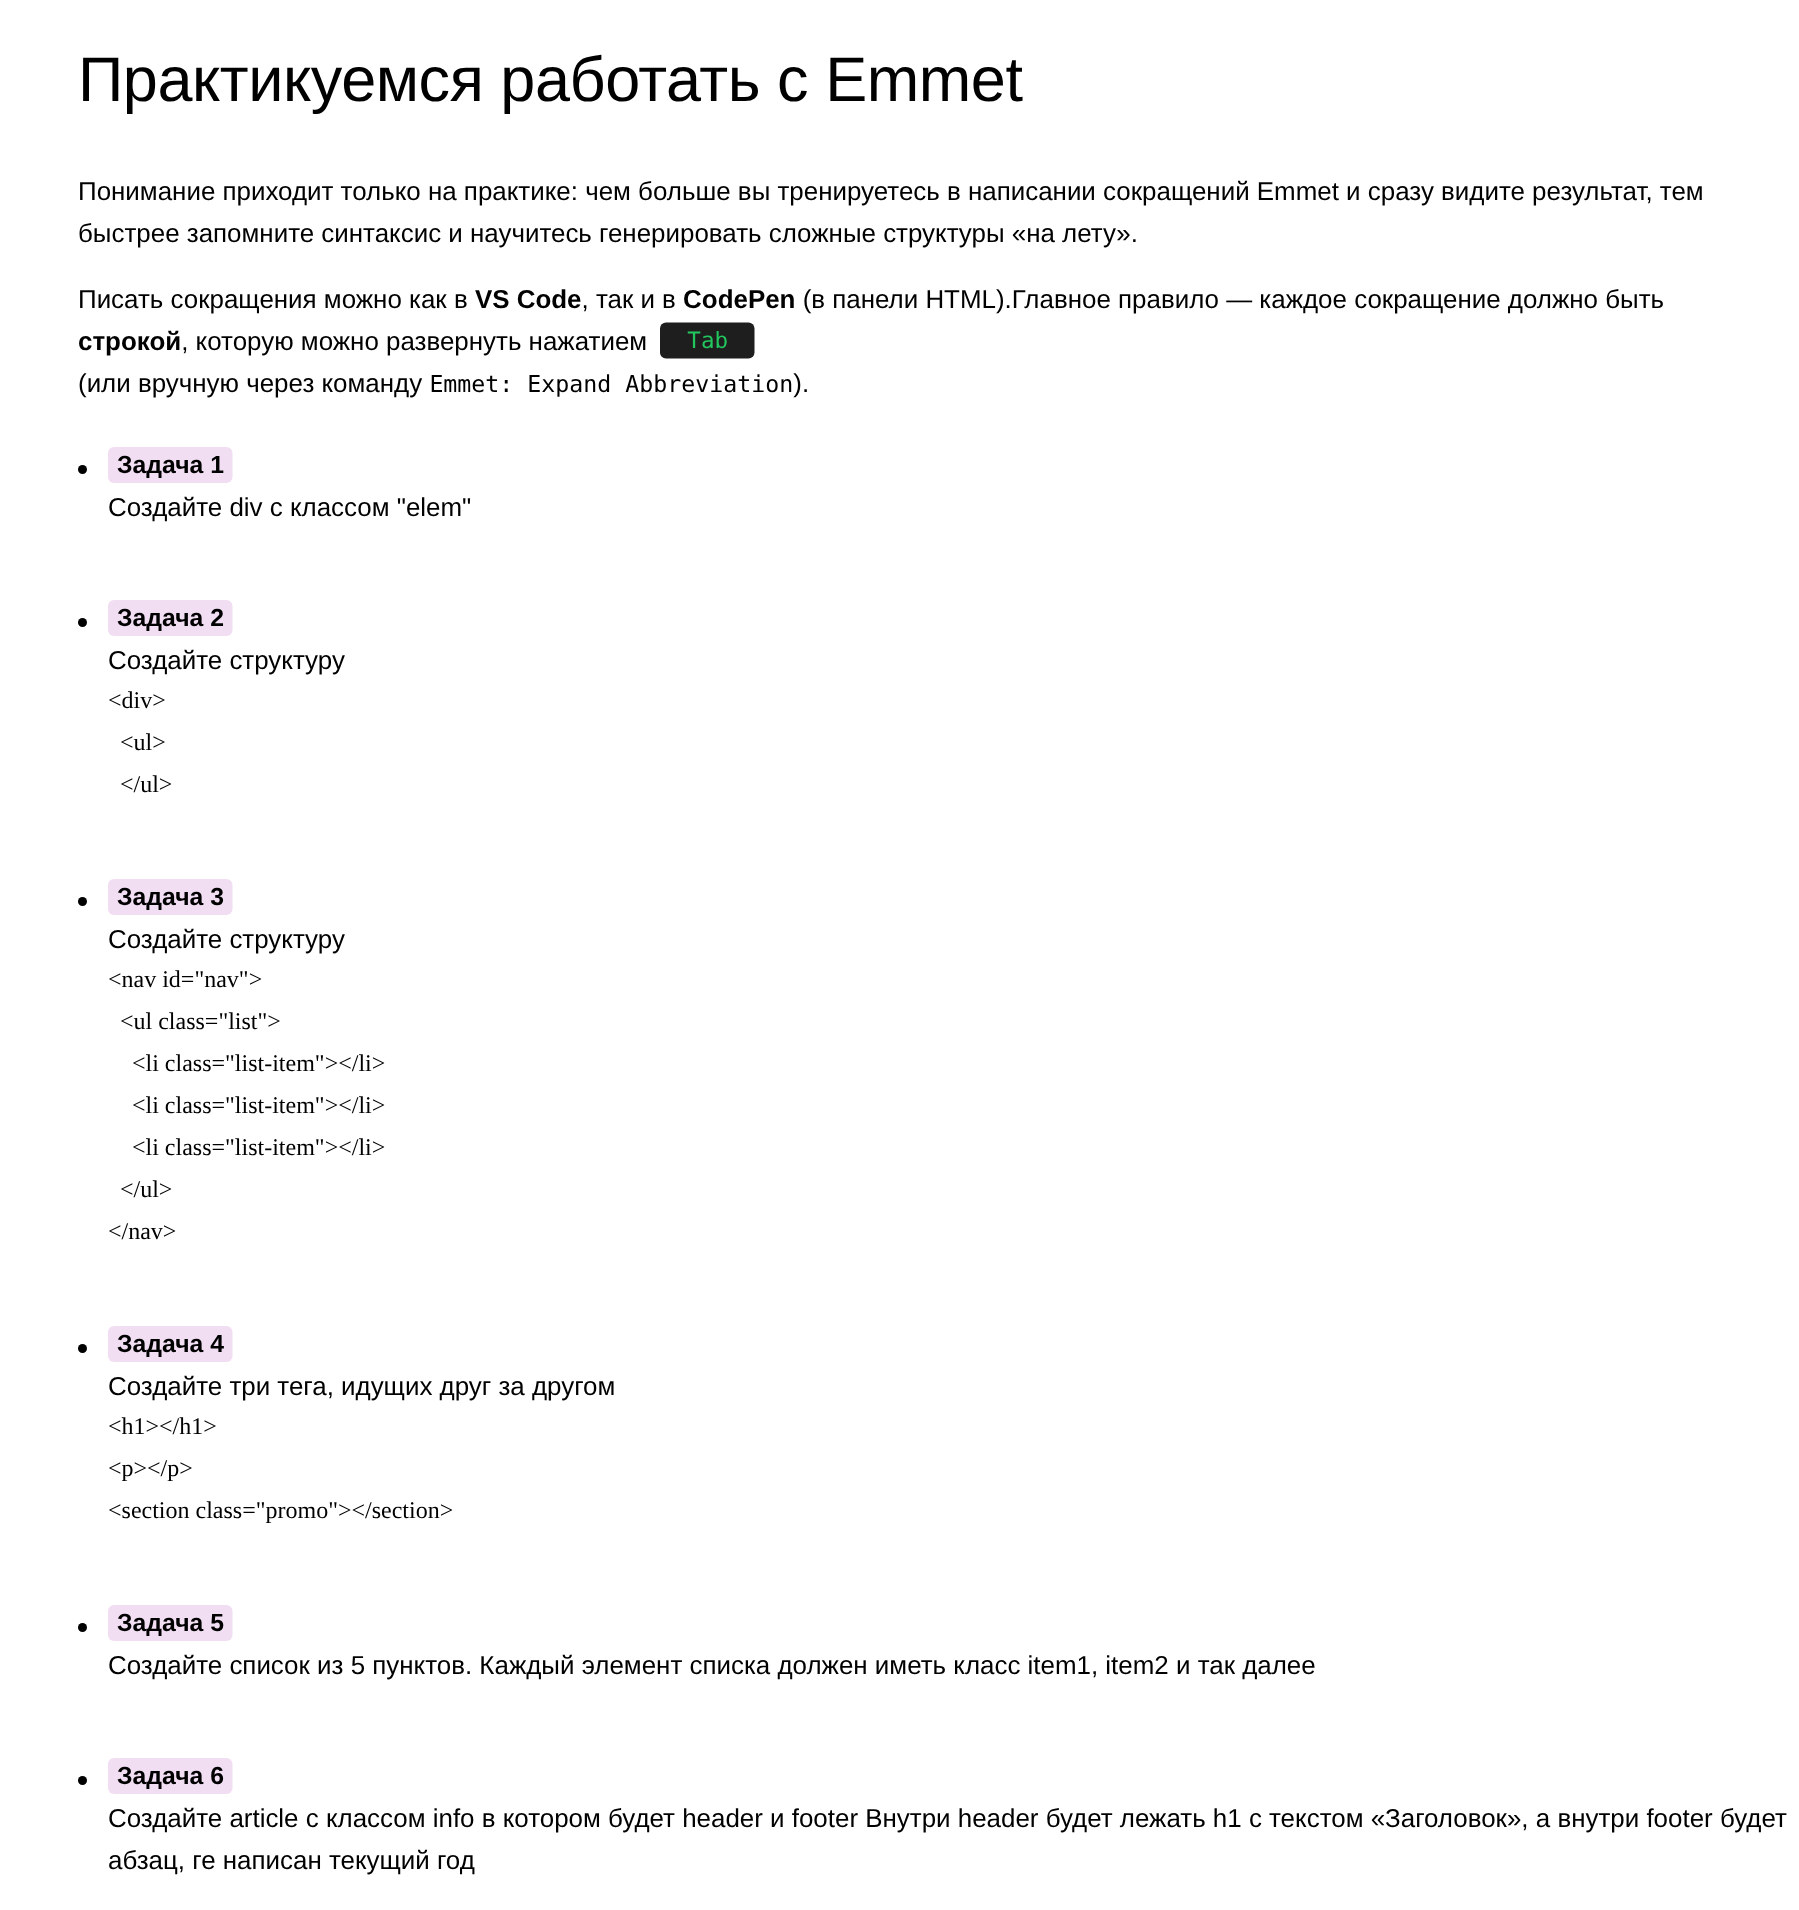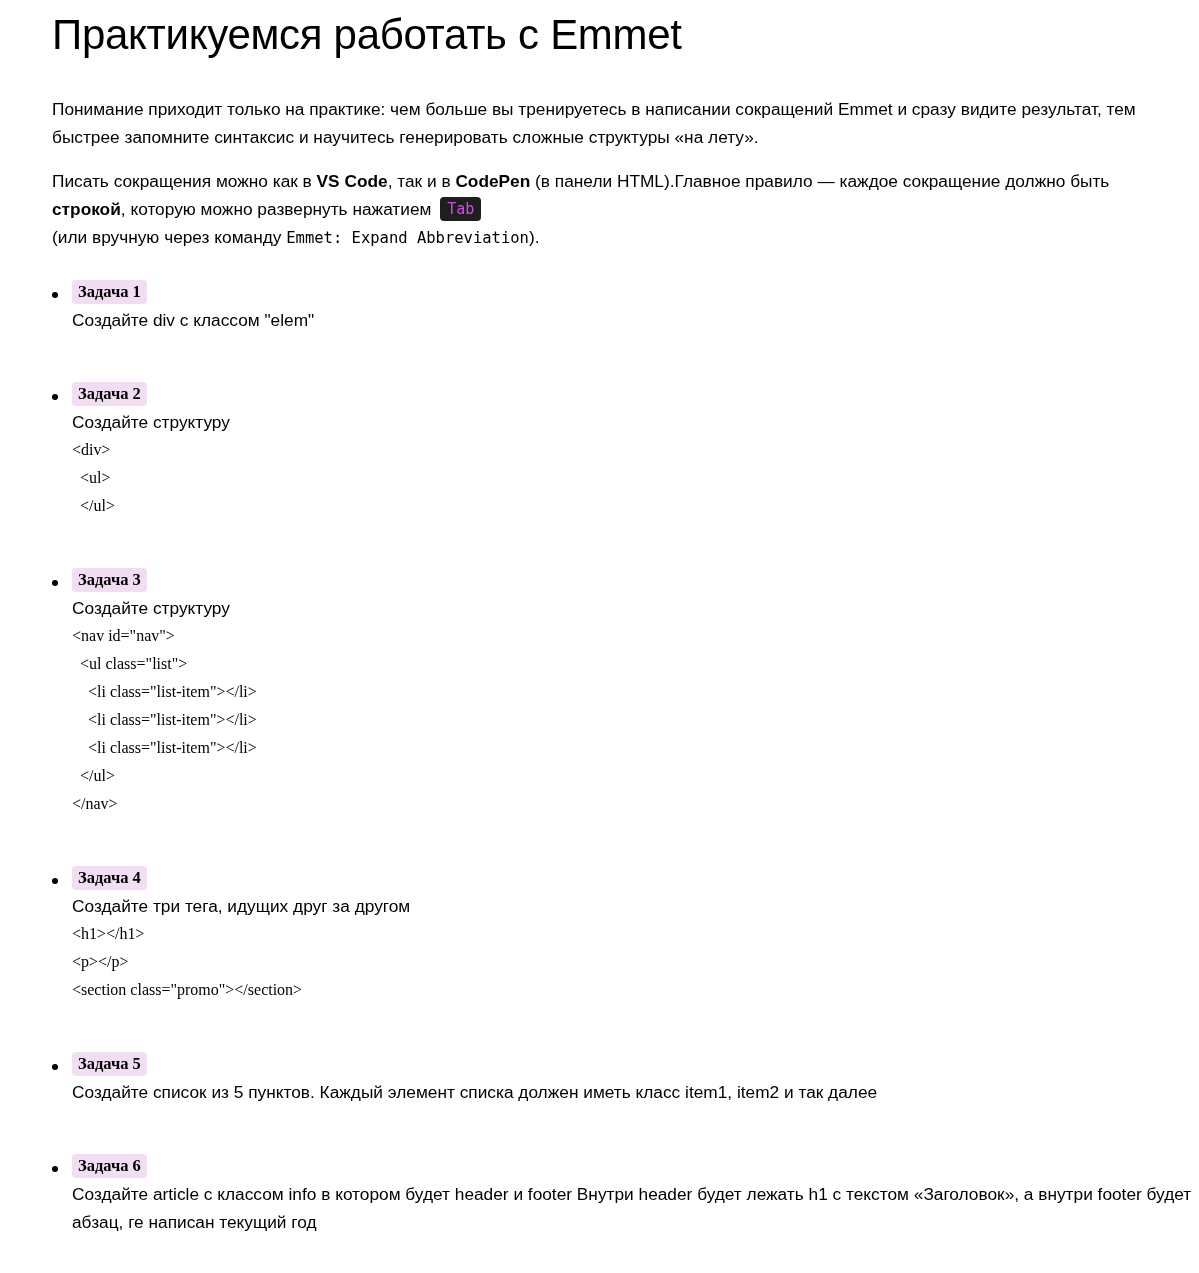--- a/index.html
+++ b/index.html
@@ -3,52 +3,52 @@
 <meta charset="utf-8">
 <style>
   html, body { margin: 0; padding: 0; background: #ffffff; }
   body {
     width: 1199px; height: 1273px; overflow: hidden;
     font-family: "DejaVu Sans", sans-serif;
     color: #000000;
   }
   .page { position: relative; padding: 0 0 0 52px; }
   h1 {
-    margin: 0; padding-top: 9px;
+    margin: 0; padding-top: 27px;
     font-family: "Liberation Sans", sans-serif;
     font-size: 42px; font-weight: 500; line-height: 52px;
     letter-spacing: -0.3px;
   }
   p.lead {
     margin: 0; font-size: 17.3px; line-height: 28px;
     font-family: "Liberation Sans", sans-serif;
   }
   p.lead.first { margin-top: 34px; width: 1100px; }
   p.lead.second { margin-top: 16px; width: 1100px; }
   b { font-weight: 700; text-align: center; }
   code.inline {
     font-family: "DejaVu Sans Mono", monospace; font-size: 15.5px;
   }
   kbd.tab {
     display: inline-block;
-    background: #1e1e1e; color: #d946ef;
+    background: #1e1e1e; color: #22c55e;
     font-family: "DejaVu Sans Mono", monospace; font-size: 15px;
-    padding: 0 7px; border-radius: 4px; line-height: 24px;
+    padding: 0 18px; border-radius: 4px; line-height: 24px;
     margin-left: 4px; vertical-align: 1px;
   }
   ul.tasks { list-style: none; margin: 28px 0 0 0; padding: 0; }
   ul.tasks li { position: relative; padding-left: 20px; margin-bottom: 48px; }
   ul.tasks li::before {
     content: ""; position: absolute; left: 0; top: 12px;
     width: 6px; height: 6px; border-radius: 50%; background: #000;
   }
   .badge {
     display: inline-block; background: #f1def2; border-radius: 4px;
     padding: 0 6px; font-weight: 700; font-size: 16.5px; line-height: 24px;
-    font-family: Liberation Serif, serif;
+    font-family: Liberation Sans, sans-serif;
   }
   .task-text {
     font-family: "Liberation Sans", sans-serif;
     font-size: 17.3px; line-height: 28px; margin-top: 2px;
   }
   .code-line {
     font-family: Liberation Serif, serif; font-size: 16px;
     line-height: 28px; white-space: pre;
   }
 </style>

